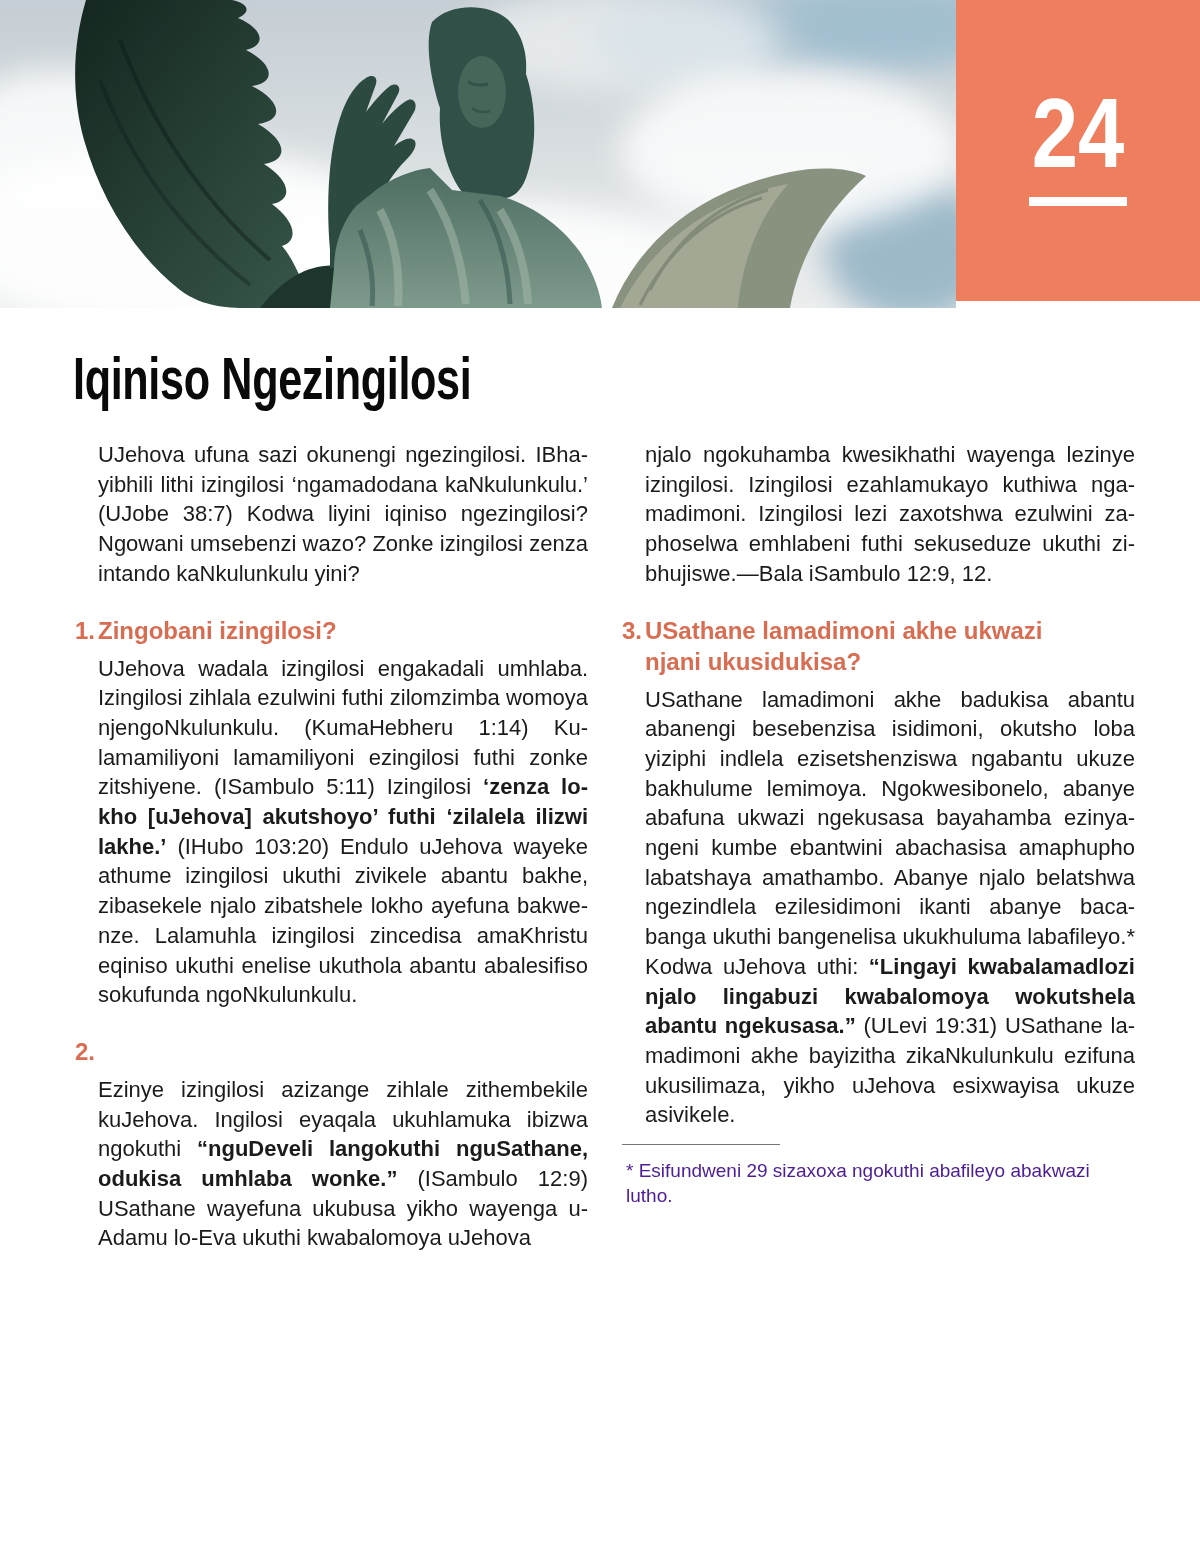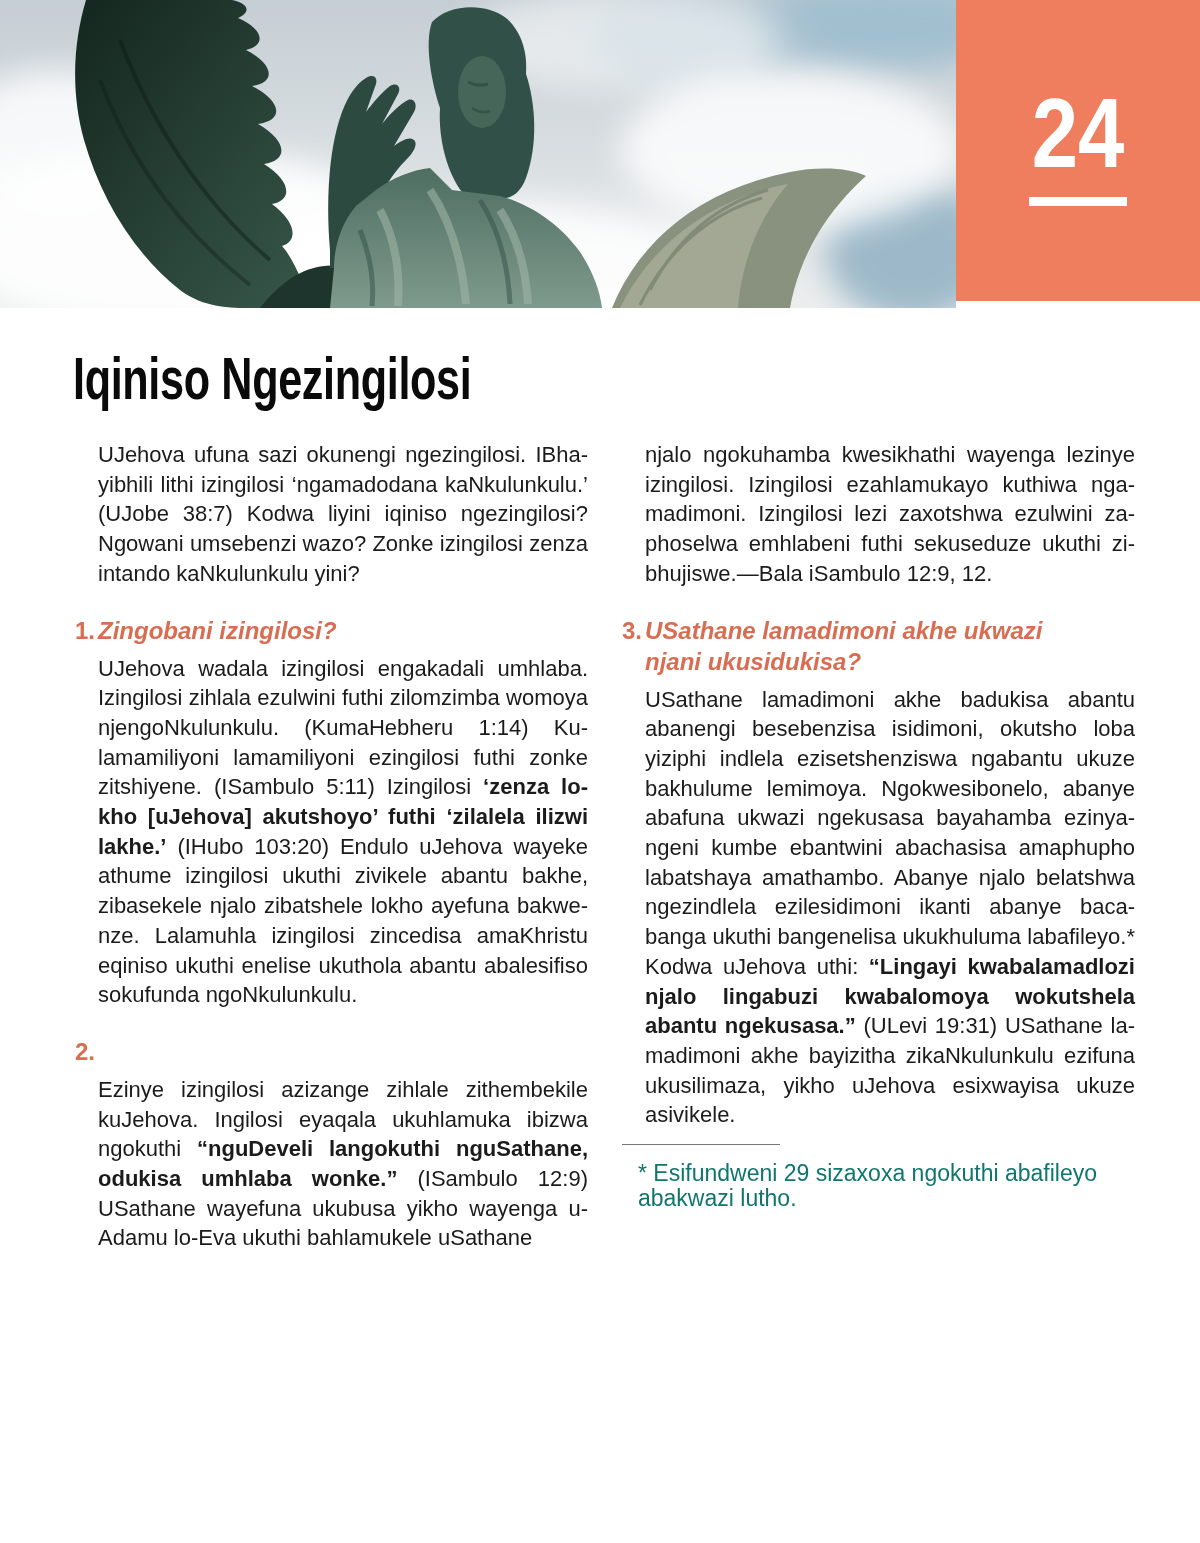--- a/index.html
+++ b/index.html
@@ -34,24 +34,24 @@
     margin:0 0 0 23px;width:490px;
     font-size:22px;line-height:29.7px;text-align:justify;
     color:#1b1b1b;hyphens:manual;-webkit-hyphens:manual;
   }
   .para .b{font-weight:700;}
   .heading{
     margin:26px 0 8px 0;
     display:grid;grid-template-columns:23px 1fr;
     color:#D96D52;font-weight:700;font-size:24px;line-height:31px;
   }
-  .h-text{white-space:pre-line;max-width:450px;font-style:italic;}
+  .h-text{white-space:pre-line;max-width:450px;}
   .footnote{margin:14px 0 0 0;}
   .footnote-rule{width:158px;height:1px;background:#777777;margin:0 0 13px 0;}
-  .footnote-text{margin:16px;font-size:23px;line-height:25px;color:#0f766e;width:513px;}
+  .footnote-text{margin:4px;font-size:19px;line-height:25px;color:#4c1d95;width:513px;}
 </style>
 </head>
 <body>
 
 <div class="page">
 
   <div class="header-photo">
     <svg viewBox="0 0 956 308" preserveAspectRatio="none">
       <defs>
         <linearGradient id="sky" x1="0" y1="0" x2="0" y2="1">
@@ -127,21 +127,21 @@
   <div class="col col-left" id="col-left">
       <p class="para intro"><span>UJehova ufuna sazi okunengi ngezingilosi. IBha­yibhili lithi izingilosi ‘ngamadodana kaNkulunku­lu.’ (UJobe 38:7) Kodwa liyini iqiniso ngezingilo­si? Ngowani umsebenzi wazo? Zonke izingilosi zenza intando kaNkulunkulu yini?</span></p>
       <div class="heading">
         <span class="h-num">1.</span>
         <span class="h-text">Zingobani izingilosi?</span>
       </div>
       <p class="para"><span>UJehova wadala izingilosi engakadali umhlaba. Izingilosi zihlala ezulwini futhi zilomzimba womo­ya njengoNkulunkulu. (KumaHebheru 1:14) Ku­lamamiliyoni lamamiliyoni ezingilosi futhi zonke zitshiyene. (ISambulo 5:11) Izingilosi </span><span class="b">‘zenza lo­kho [uJehova] akutshoyo’ futhi ‘zilalela ilizwi lakhe.’</span><span> (IHubo 103:20) Endulo uJehova wayeke athume izingilosi ukuthi zivikele abantu bakhe, zibasekele njalo zibatshele lokho ayefuna bakwe­nze. Lalamuhla izingilosi zincedisa amaKhristu eqiniso ukuthi enelise ukuthola abantu abalesifi­so sokufunda ngoNkulunkulu.</span></p>
       <div class="heading">
         <span class="h-num">2.</span>
       </div>
-      <p class="para"><span>Ezinye izingilosi azizange zihlale zithembeki­le kuJehova. Ingilosi eyaqala ukuhlamuka ibi­zwa ngokuthi </span><span class="b">“nguDeveli langokuthi nguSatha­ne, odukisa umhlaba wonke.”</span><span> (ISambulo 12:9) USathane wayefuna ukubusa yikho wayenga u-Adamu lo-Eva ukuthi bahlamukele uSathane</span></p>
+      <p class="para"><span>Ezinye izingilosi azizange zihlale zithembeki­le kuJehova. Ingilosi eyaqala ukuhlamuka ibi­zwa ngokuthi </span><span class="b">“nguDeveli langokuthi nguSatha­ne, odukisa umhlaba wonke.”</span><span> (ISambulo 12:9) USathane wayefuna ukubusa yikho wayenga u-Adamu lo-Eva ukuthi kwabalomoya uJehova</span></p>
     </div>
   <div class="col col-right" id="col-right">
       <p class="para"><span>njalo ngokuhamba kwesikhathi wayenga lezinye izingilosi. Izingilosi ezahlamukayo kuthiwa nga­madimoni. Izingilosi lezi zaxotshwa ezulwini za­phoselwa emhlabeni futhi sekuseduze ukuthi zi­bhujiswe.—Bala iSambulo 12:9, 12.</span></p>
       <div class="heading">
         <span class="h-num">3.</span>
         <span class="h-text">USathane lamadimoni akhe ukwazi
 njani ukusidukisa?</span>
       </div>
       <p class="para"><span>USathane lamadimoni akhe badukisa abantu abanengi besebenzisa isidimoni, okutsho loba yiziphi indlela ezisetshenziswa ngabantu ukuze bakhulume lemimoya. Ngokwesibonelo, abanye abafuna ukwazi ngekusasa bayahamba ezinya­ngeni kumbe ebantwini abachasisa amaphupho labatshaya amathambo. Abanye njalo belatshwa ngezindlela ezilesidimoni ikanti abanye baca­banga ukuthi bangenelisa ukukhuluma labafile­yo.* Kodwa uJehova uthi: </span><span class="b">“Lingayi kwabalama­dlozi njalo lingabuzi kwabalomoya wokutshela abantu ngekusasa.”</span><span> (ULevi 19:31) USathane la­madimoni akhe bayizitha zikaNkulunkulu ezifu­na ukusilimaza, yikho uJehova esixwayisa ukuze asivikele.</span></p>
       <div class="footnote">

